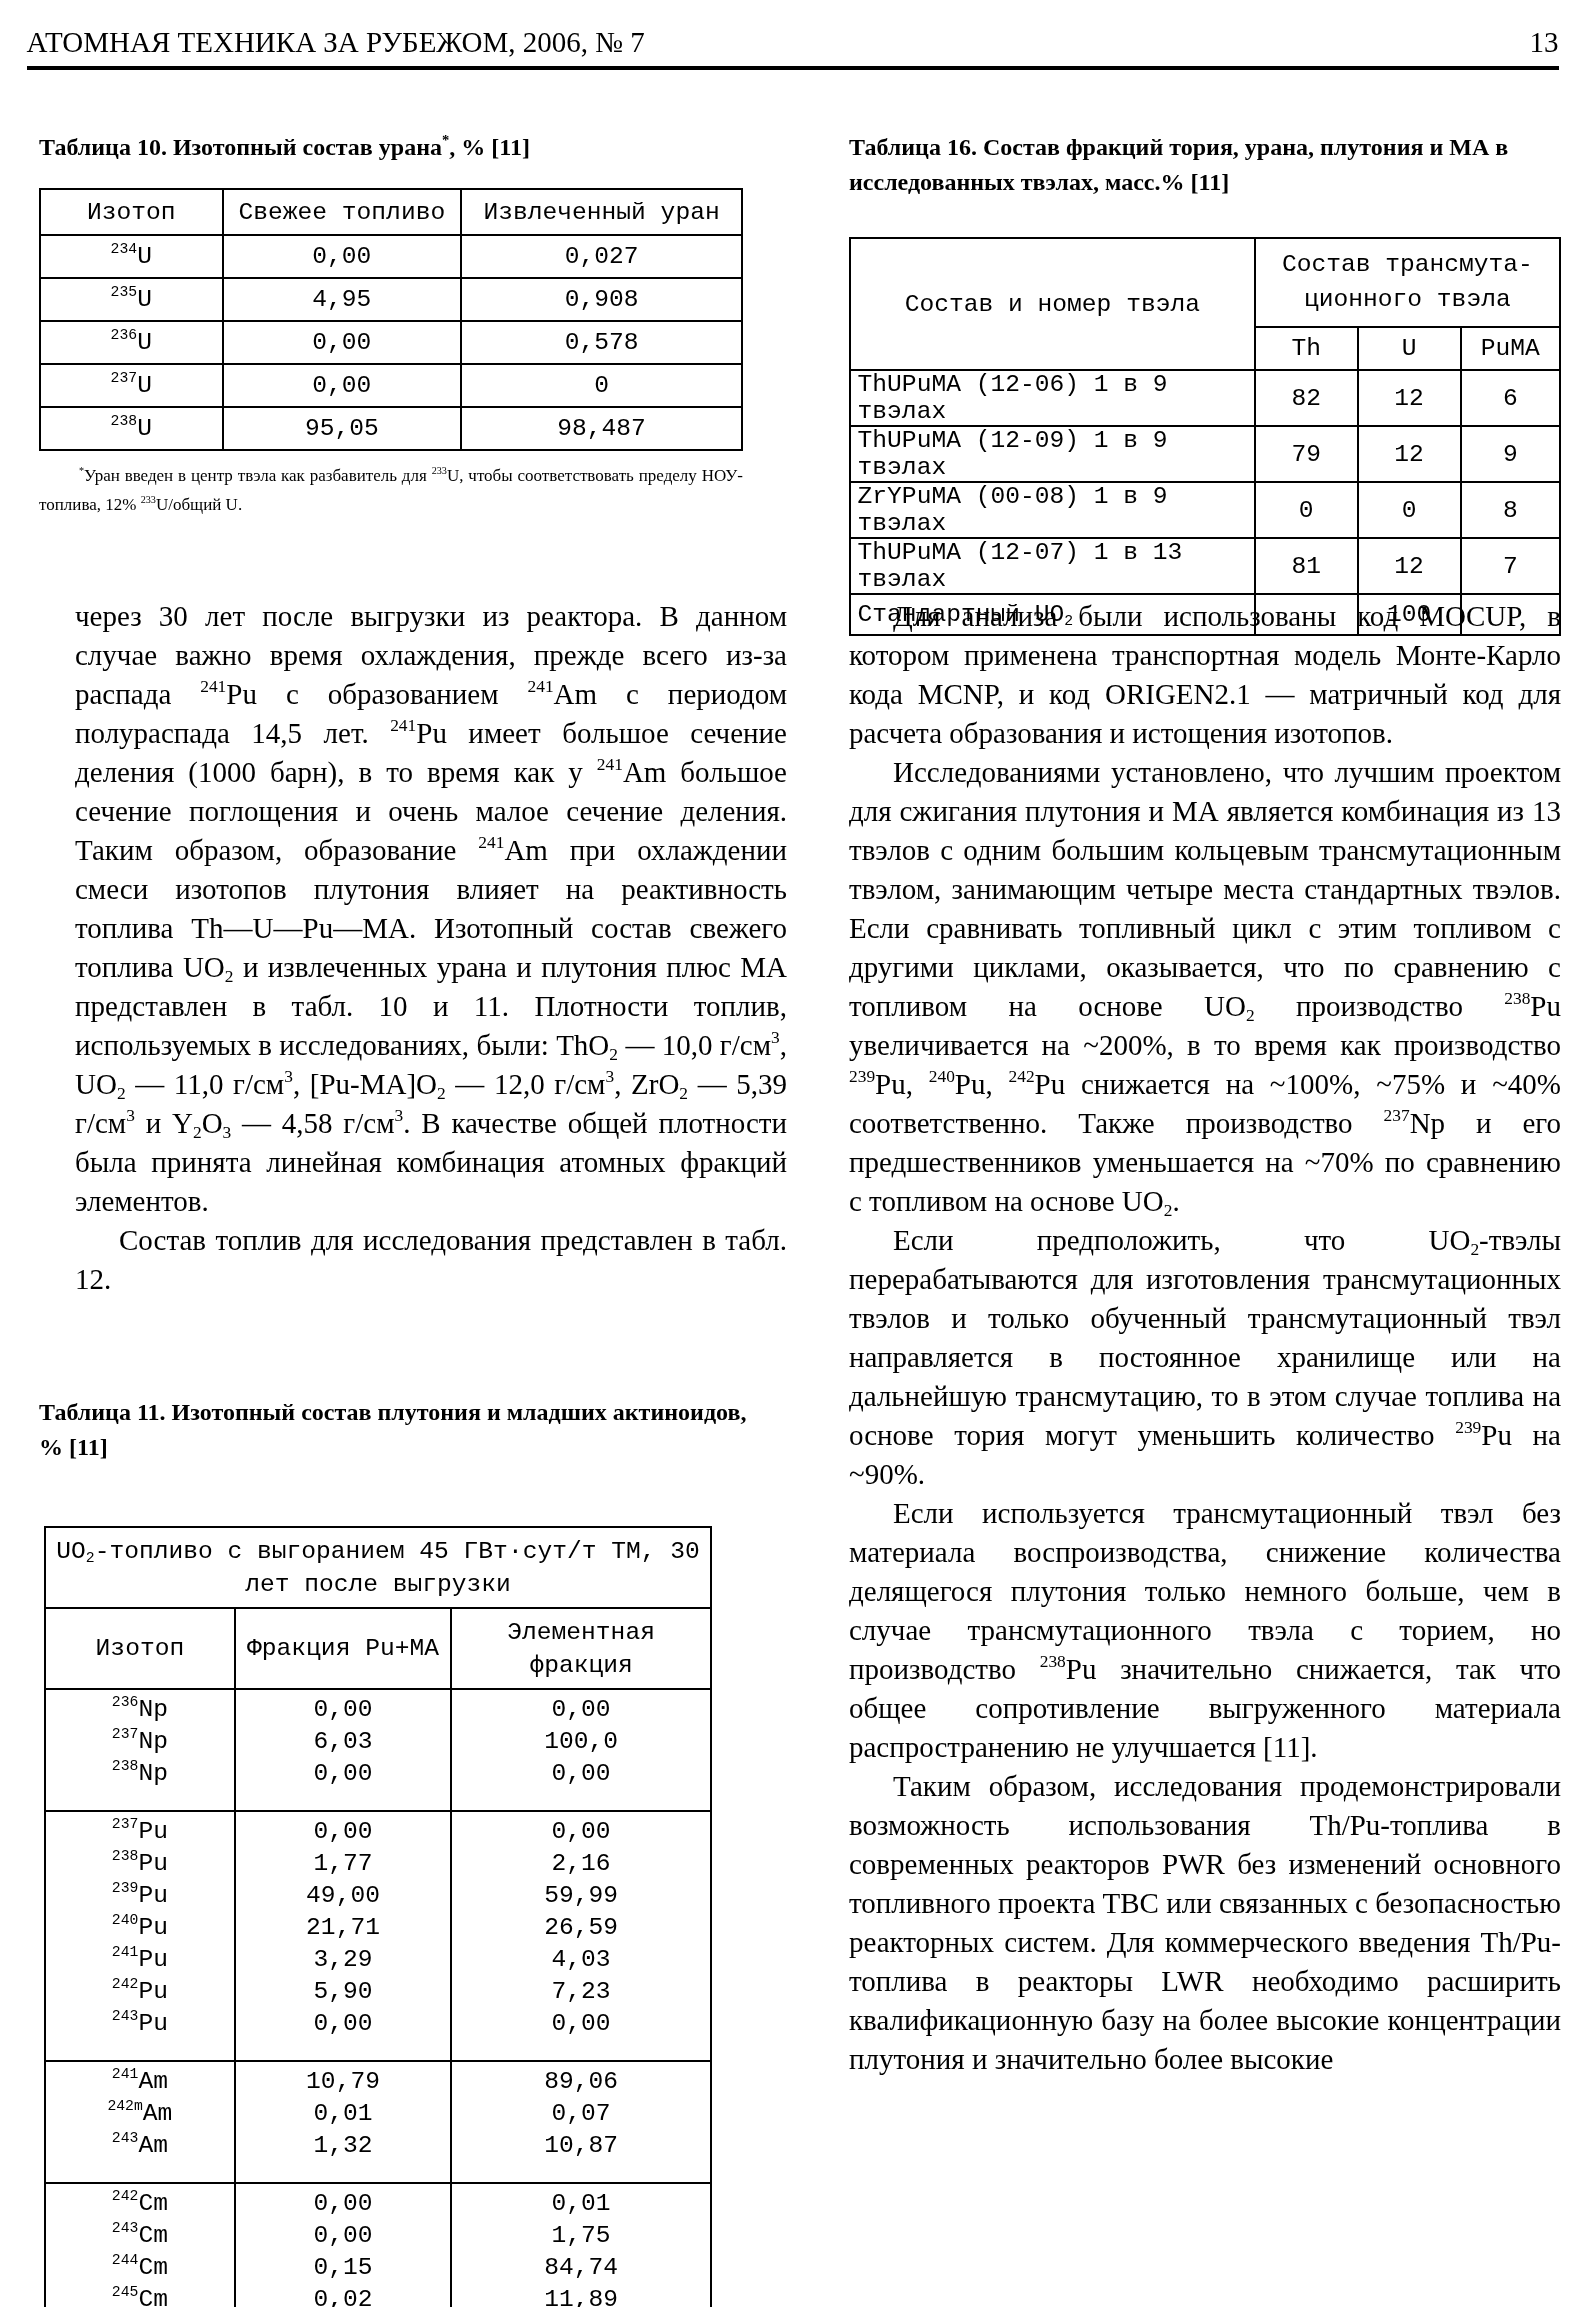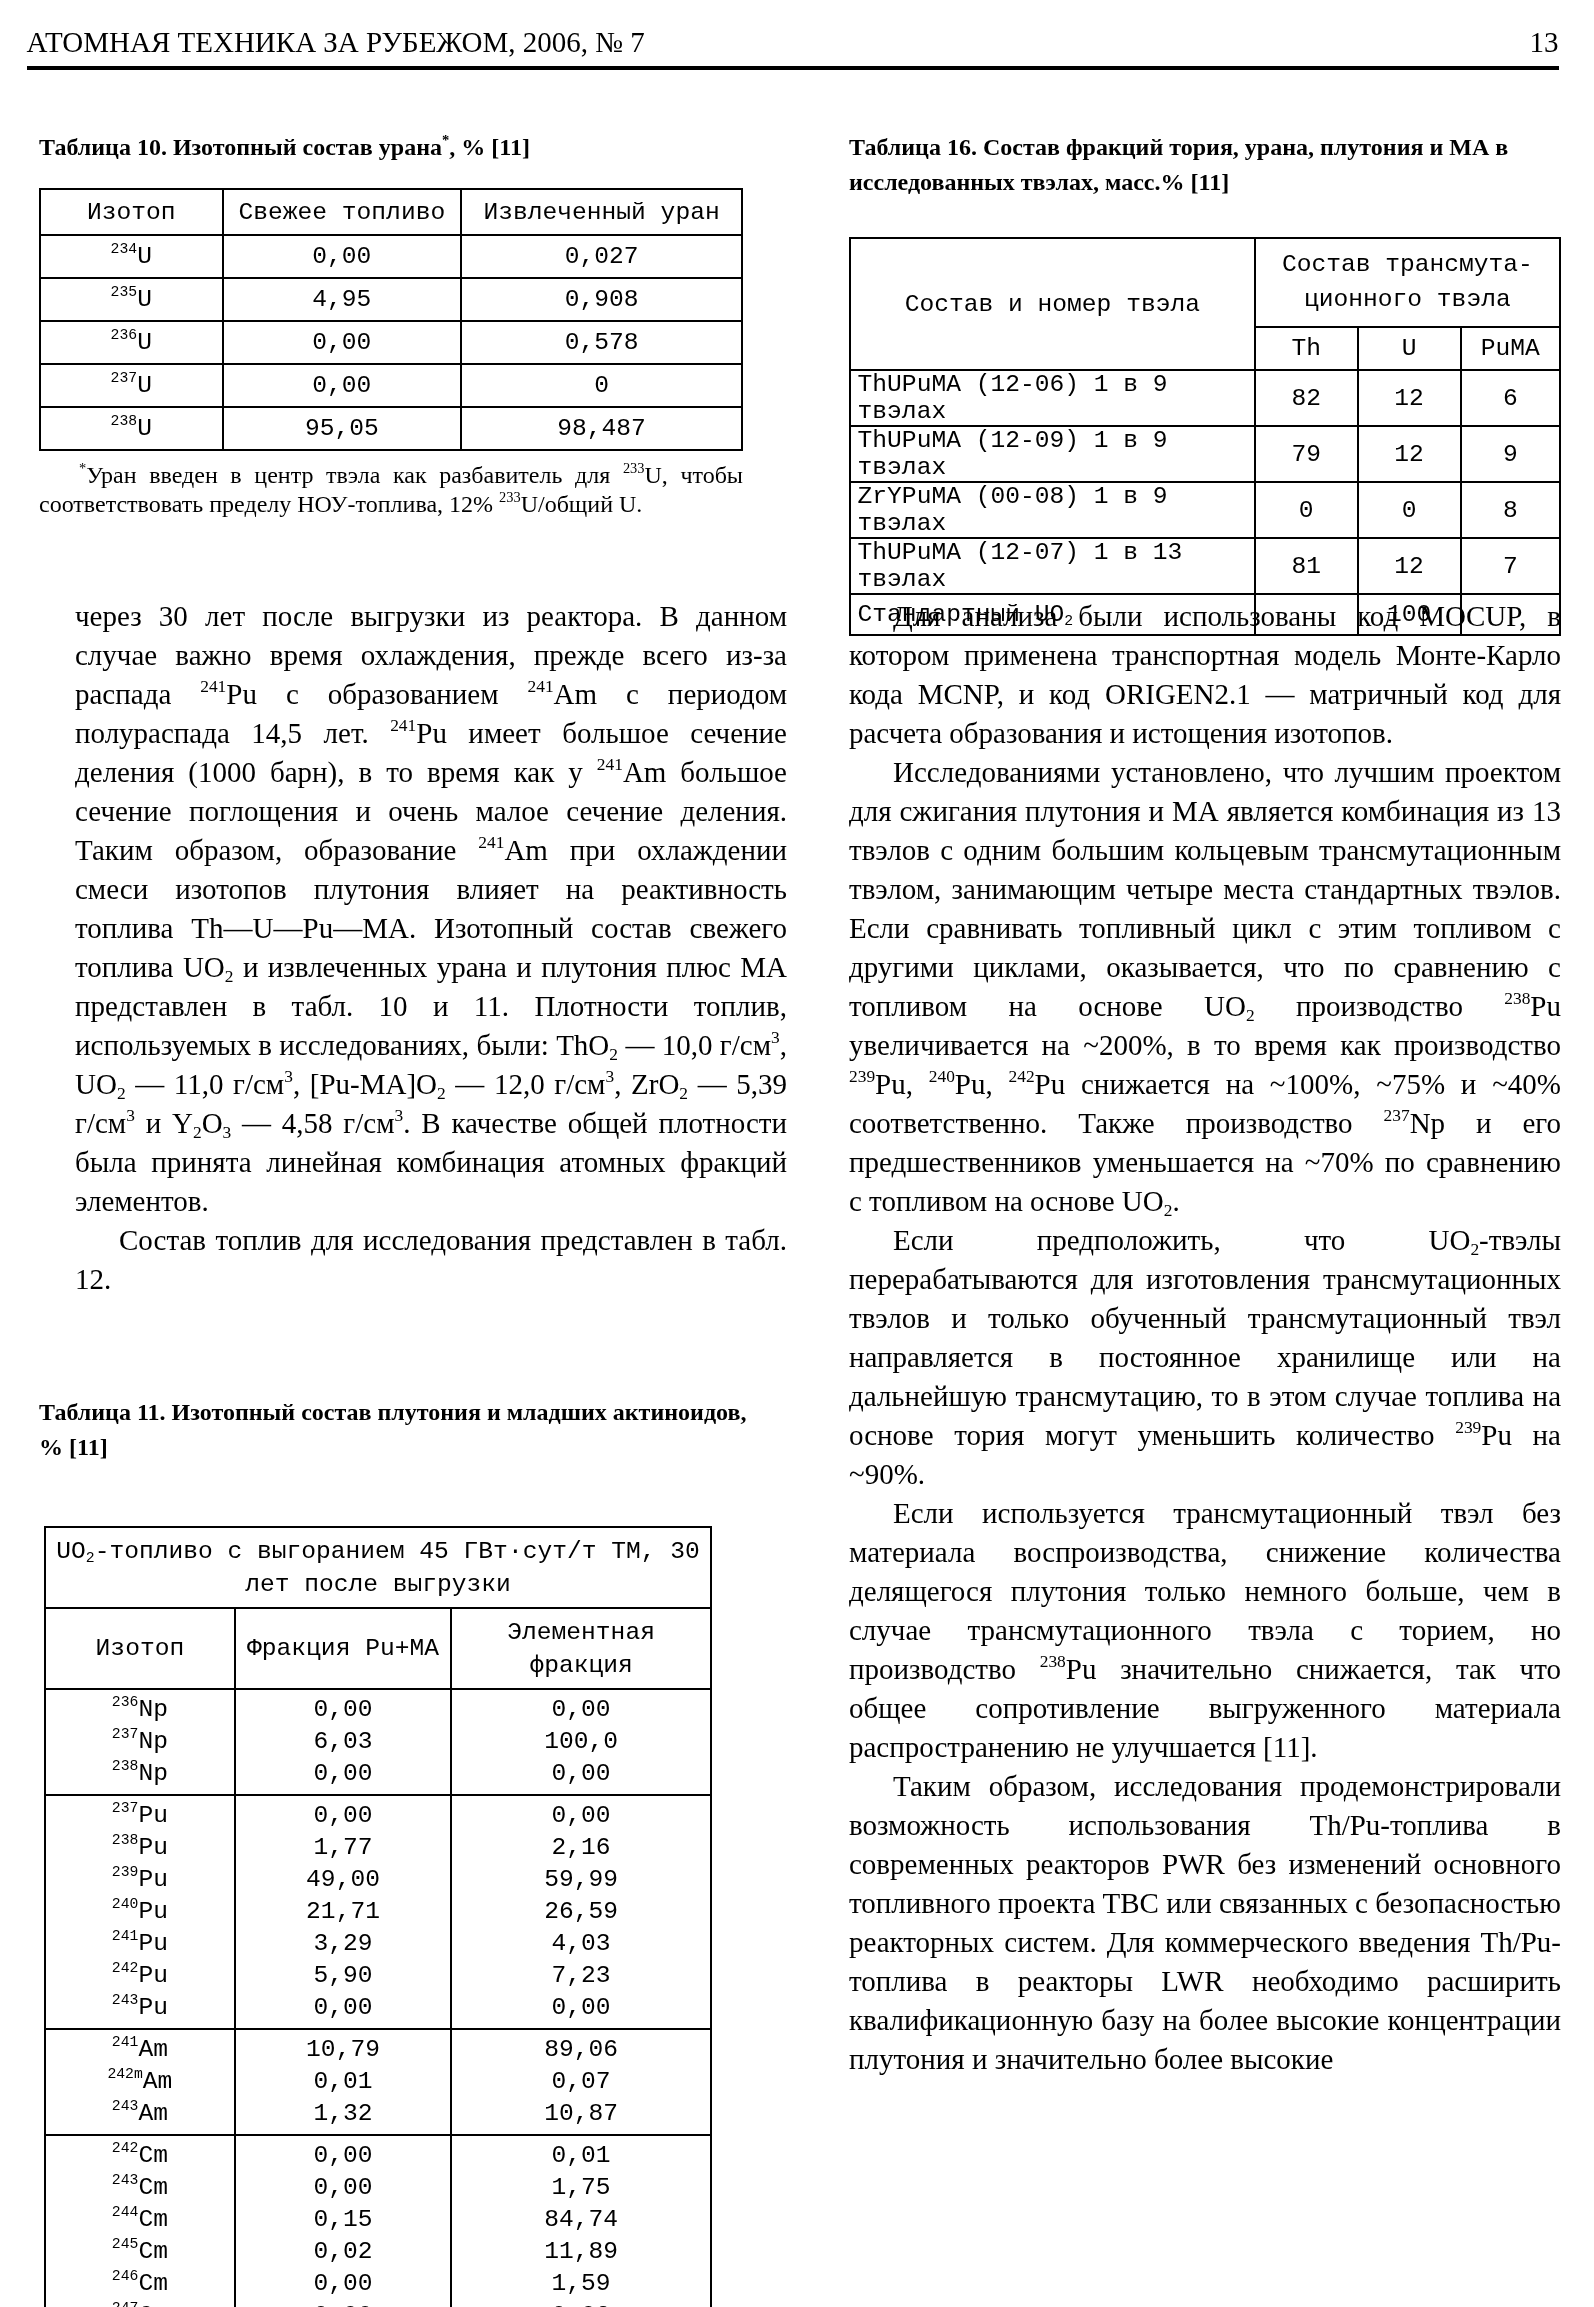--- a/index.html
+++ b/index.html
@@ -17,32 +17,32 @@
   table.t { border-collapse:collapse; position:absolute; font-size:24.6px; }
   table.t td, table.t th { border:2px solid #000; font-weight:normal; text-align:center; padding:0 4px;font-family:Liberation Mono, monospace; }
   sup { font-size:0.6em; vertical-align:0.7em; line-height:0; }
   sub { font-size:0.6em; vertical-align:-0.3em; line-height:0; }
 
   
   #t10 { left:39px; top:188px; width:704px; }
   #t10 tr { height:43px; }
   #t10 th { height:44px; }
 
-  #t10-footnote { left:39px; top:461px; width:704px; font-size:24px; line-height:29px; text-align:justify; }
+  #t10-footnote { left:39px; top:461px; width:704px; font-size:17px; line-height:29px; text-align:justify; }
   #t10-footnote p { margin:0; text-indent:40px; }
 
   .body-text { font-size:29px; line-height:39px; text-align:justify; }
   .body-text p { margin:0; text-indent:44px; }
   .body-text p.noindent { text-indent:0; }
   .body-text p + p { margin-top:0; }
 
   #left-body { left:50px; top:597px; width:712px;margin-left:25px; }
   #t11-caption { left:39px; top:1395px; width:718px; }
   #t11 { left:44px; top:1482px; width:668px;margin-top:44px; }
-  #t11 td { border-top:none; border-bottom:none; vertical-align:top; line-height:32px; padding-top:4px; padding-bottom:4px; }
+  #t11 td { border-top:none; border-bottom:none; vertical-align:top; line-height:32px; padding-top:4px; padding-bottom:20px; }
   #t11 tr.group td { border-bottom:2px solid #000; }
   #t11 tr.last td { border-bottom:2px solid #000; }
   #t11 tr.head td { border:2px solid #000; vertical-align:middle; line-height:33px; padding:6.6px 4px; }
   #t11 .stack div { height:32px; }
 
   #t12-caption { left:849px; top:130px; width:718px; }
   #t12 { left:849px; top:237px; width:712px; }
   #t12 td { height:39px; }
   #t12 td.left { text-align:left; padding-left:6.6px; }
 

